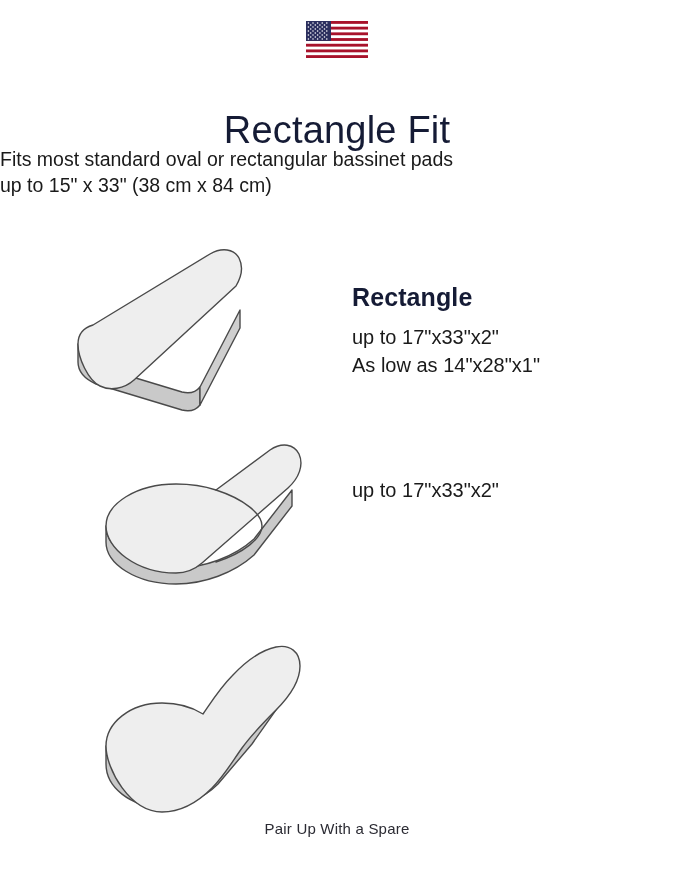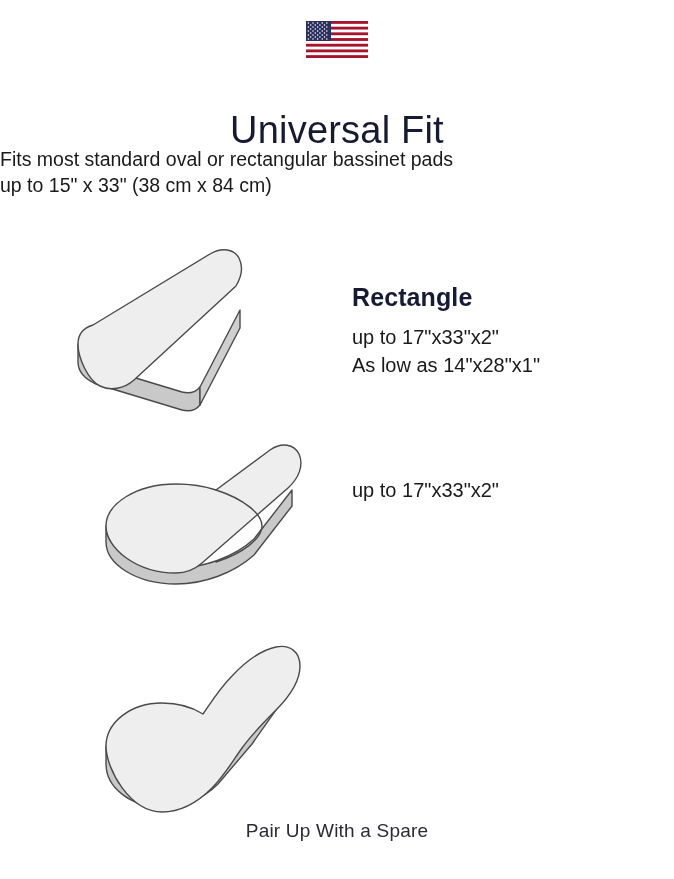--- a/index.html
+++ b/index.html
@@ -94,21 +94,21 @@
   #row-peanut .product-art { left: 92px; top: 0; }
   #row-peanut .product-text { left: 352px; top: 54px; }
 
   
   #footer-tagline {
     position: absolute;
     left: 0;
     top: 820px;
     width: 674px;
     text-align: center;
-    font-size: 19px;
+    font-size: 15px;
     font-weight: 400;
     color: #2b2b33;
     letter-spacing: 0.2px;
   }
 </style>
 </head>
 <body>
 
 <div id="flag-wrap">
   <svg id="flag-svg" width="62" height="37" viewBox="0 0 62 37">
@@ -162,21 +162,21 @@
         <circle cx="18.5" cy="16.0" r="0.78"></circle>
       <circle cx="2.4" cy="18.0" r="0.78"></circle>
         <circle cx="7.0" cy="18.0" r="0.78"></circle>
       <circle cx="11.6" cy="18.0" r="0.78"></circle>
         <circle cx="16.2" cy="18.0" r="0.78"></circle>
       <circle cx="20.8" cy="18.0" r="0.78"></circle>
     </g>
   </svg>
 </div>
 
-<h1 id="page-title">Universal Fit</h1>
+<h1 id="page-title">Rectangle Fit</h1>
 
 <div id="subtitle">
   <span class="line">Fits most standard oval or rectangular bassinet pads</span>
   <span class="line">up to 15" x 33" (38 cm x 84 cm)</span>
 </div>
 
 <div class="product-row" id="row-rectangle">
   <div class="product-art">
     <svg width="200" height="180" viewBox="0 0 200 180">
 

